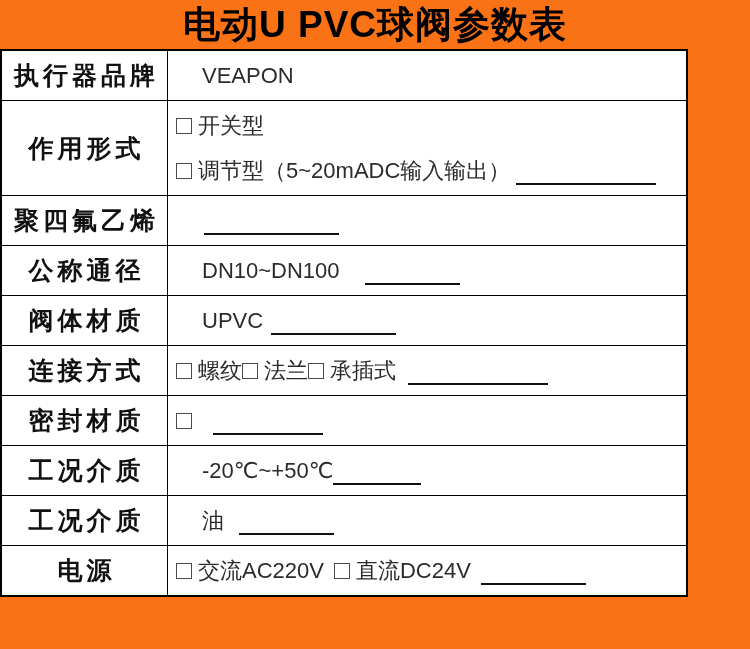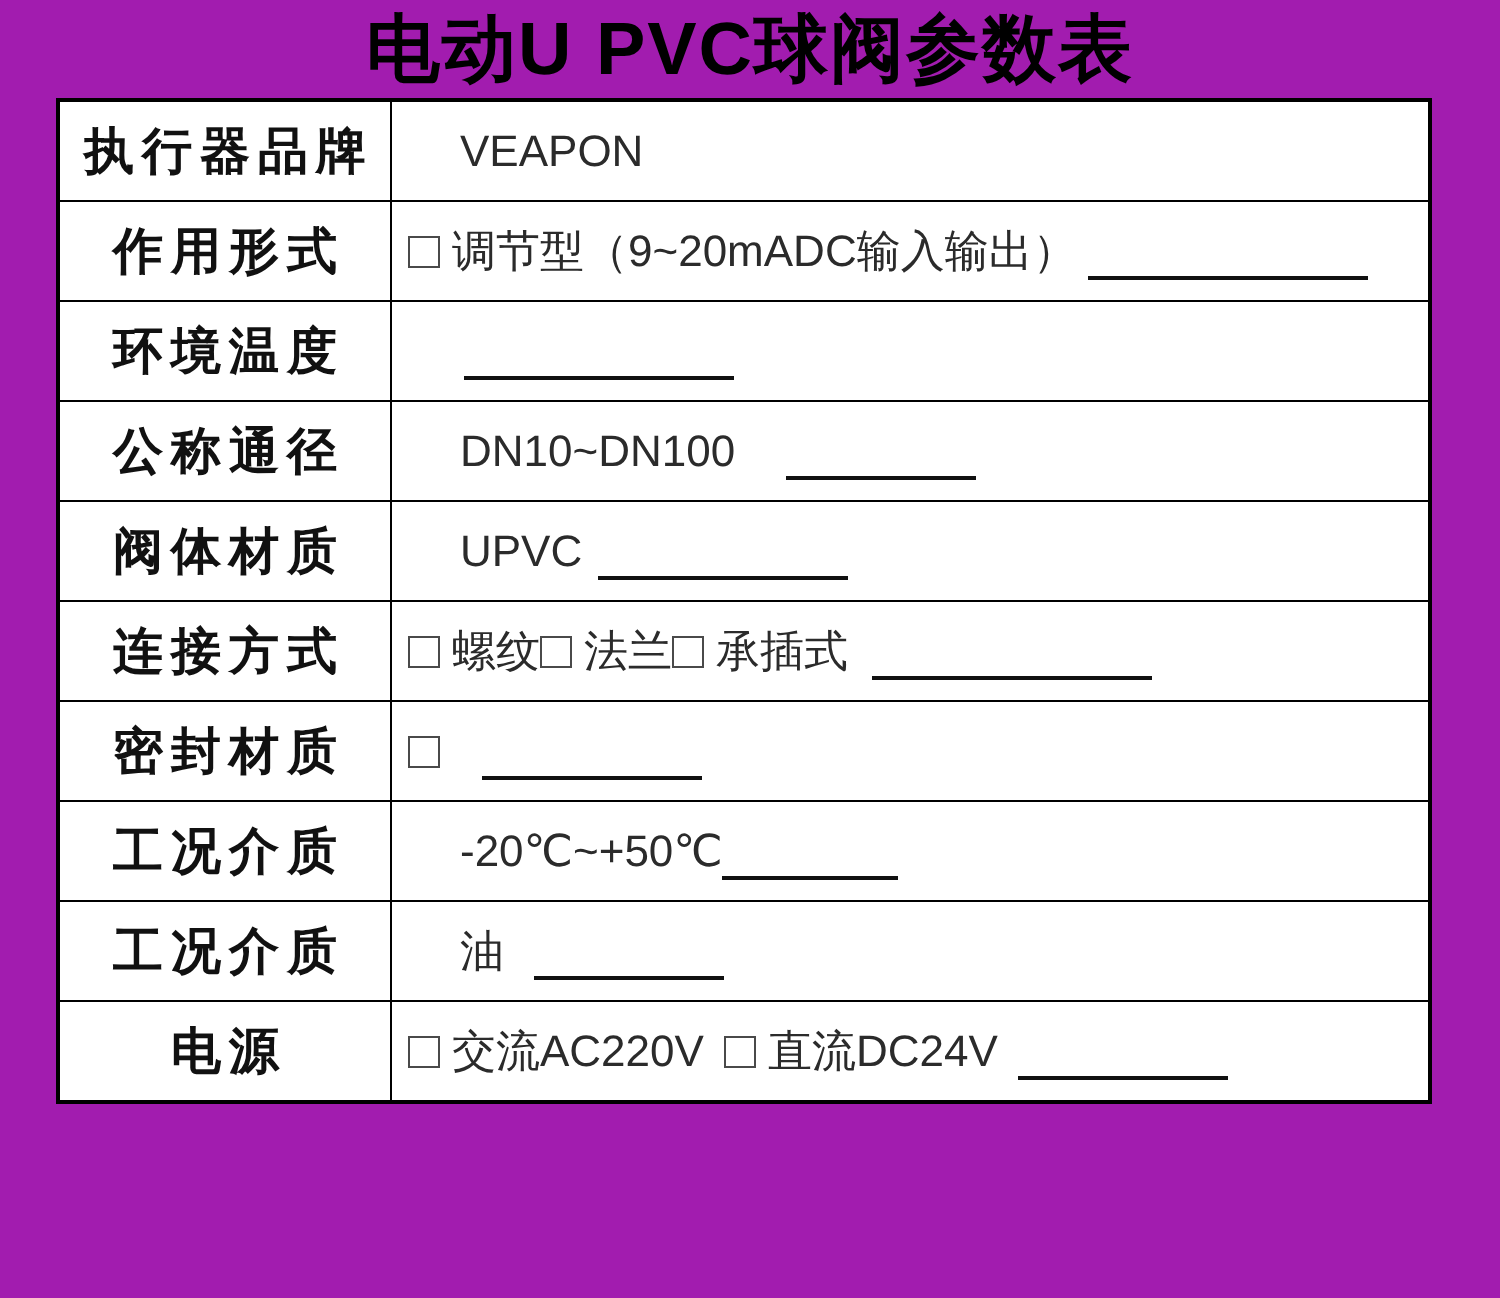--- a/index.html
+++ b/index.html
@@ -8,35 +8,34 @@
     background: #ffffff;
     width: 750px;
     height: 649px;
     font-family: "Liberation Sans", "DejaVu Sans", sans-serif;
     color: #1a1a1a;
     overflow: hidden;
   }
   .page {
     width: 750px;
     height: 649px;
-    background: #a21caf;
+    background: #f97316;
   }
   .title {
     margin: 0;
     padding-top: 3px;
     height: 46px;
     text-align: center;
     font-size: 37px;
     line-height: 44px;
     font-weight: bold;
     letter-spacing: 1px;
     color: #000000;
   }
   .spec-table {
-    margin-left: 28px;
     width: 688px;
     border: 2px solid #000000;
     box-sizing: border-box;
     background: #ffffff;
   }
   .row {
     display: flex;
     border-top: 1.5px solid #000000;
     box-sizing: border-box;
   }
@@ -106,27 +105,31 @@
           <div class="line">
             <span class="text">VEAPON</span>
           </div>
         </div>
       </div>
       <div class="row">
         <div class="label-cell">作用形式</div>
         <div class="value-cell">
           <div class="line">
             <span class="checkbox"></span>
-            <span class="text">调节型（9~20mADC输入输出）</span>
+            <span class="text">开关型</span>
+          </div>
+          <div class="line">
+            <span class="checkbox"></span>
+            <span class="text">调节型（5~20mADC输入输出）</span>
             <span class="blank" style="width: 140px; margin-left: 6px;"></span>
           </div>
         </div>
       </div>
       <div class="row">
-        <div class="label-cell">环境温度</div>
+        <div class="label-cell">聚四氟乙烯</div>
         <div class="value-cell">
           <div class="line">
             <span class="blank" style="width: 135px; margin-left: 28px;"></span>
           </div>
         </div>
       </div>
       <div class="row">
         <div class="label-cell">公称通径</div>
         <div class="value-cell">
           <div class="line">

